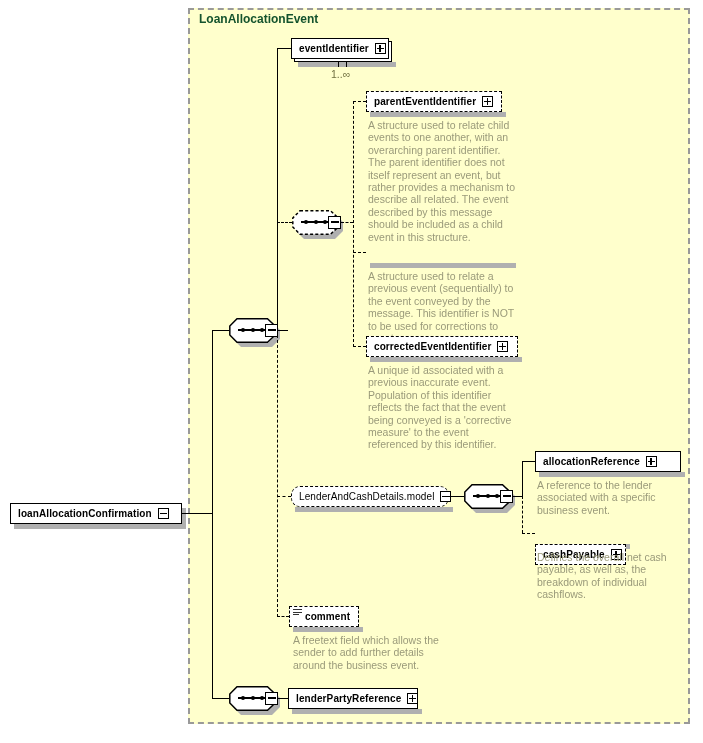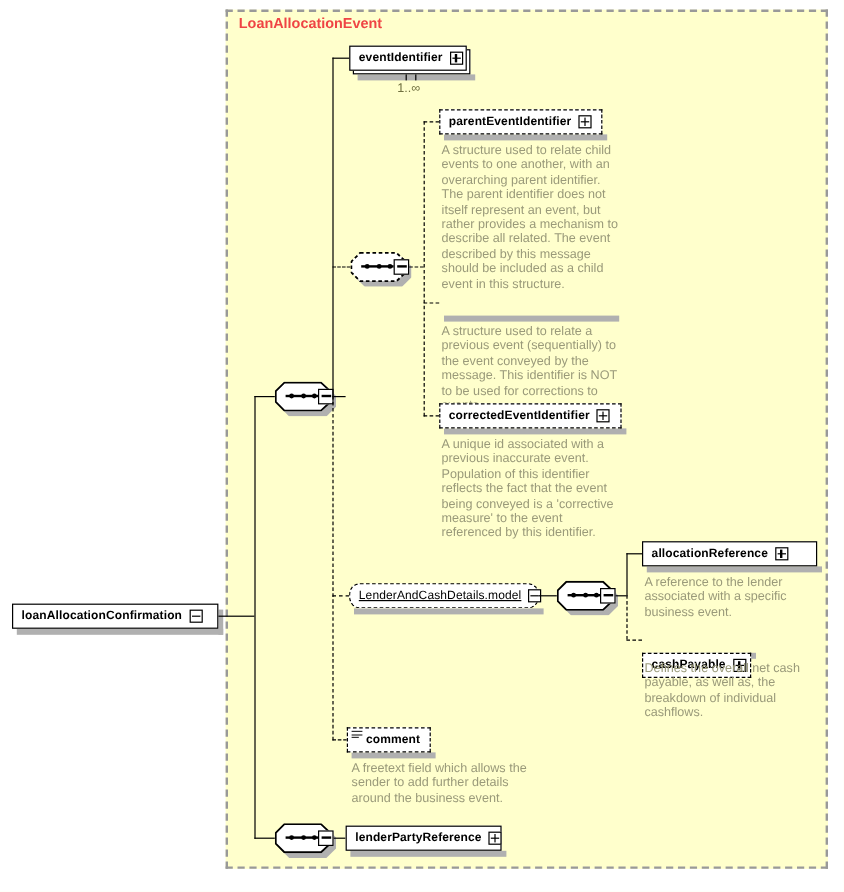--- a/index.html
+++ b/index.html
@@ -16,21 +16,21 @@
   }
 
   
   .model-container {
     position: absolute;
     border: 2px dashed #999999;
     background: #ffffcc;
   }
   .model-title {
     position: absolute;
-    color: #ef4444;
+    color: #14532d;
     font-size: 12px;
     font-weight: bold;
     white-space: nowrap;
   }
 
   
   .line {
     position: absolute;
     background: transparent;
   }
@@ -267,21 +267,21 @@
 
   <div class="shadow" style="left:370px; top:357px; width:152px; height:5px;"></div>
   <div class="node dashed" style="left:366px; top:336px; width:152px;">
     <span class="lbl">correctedEventIdentifier</span>
     <span class="toggle plus"></span>
   </div>
   <div class="doc" style="left:368px; top:364px; width:152px;">A unique id associated with a previous inaccurate event. Population of this identifier reflects the fact that the event being conveyed is a 'corrective measure' to the event referenced by this identifier.</div>
 
   <div class="shadow" style="left:295px; top:507px; width:158px; height:5px;"></div>
   <div class="node dashed" style="left:291px; top:486px; width:158px; background:#ffffff; border-radius:9px;">
-    <span class="lbl" style="font-weight:normal;text-decoration:underline;">LenderAndCashDetails.model</span>
+    <span class="lbl" style="font-weight:normal;">LenderAndCashDetails.model</span>
     <span class="toggle"></span>
   </div>
   <div class="line solid-h" style="left:449px; top:496px; width:15px; height:0;"></div>
 
   <div class="seq-wrap" style="left:464px; top:484px;">
     <div class="seq-shadow"></div>
     <svg class="seq-border" viewBox="0 0 47 25" width="47" height="25">
       <polygon points="8,0.8 38.5,0.8 46.2,8 46.2,17 38.5,24.2 8,24.2 0.8,17 0.8,8" fill="#ffffff" stroke="#000000" stroke-width="1.5"></polygon>
     </svg>
     <div class="seq-dots">

